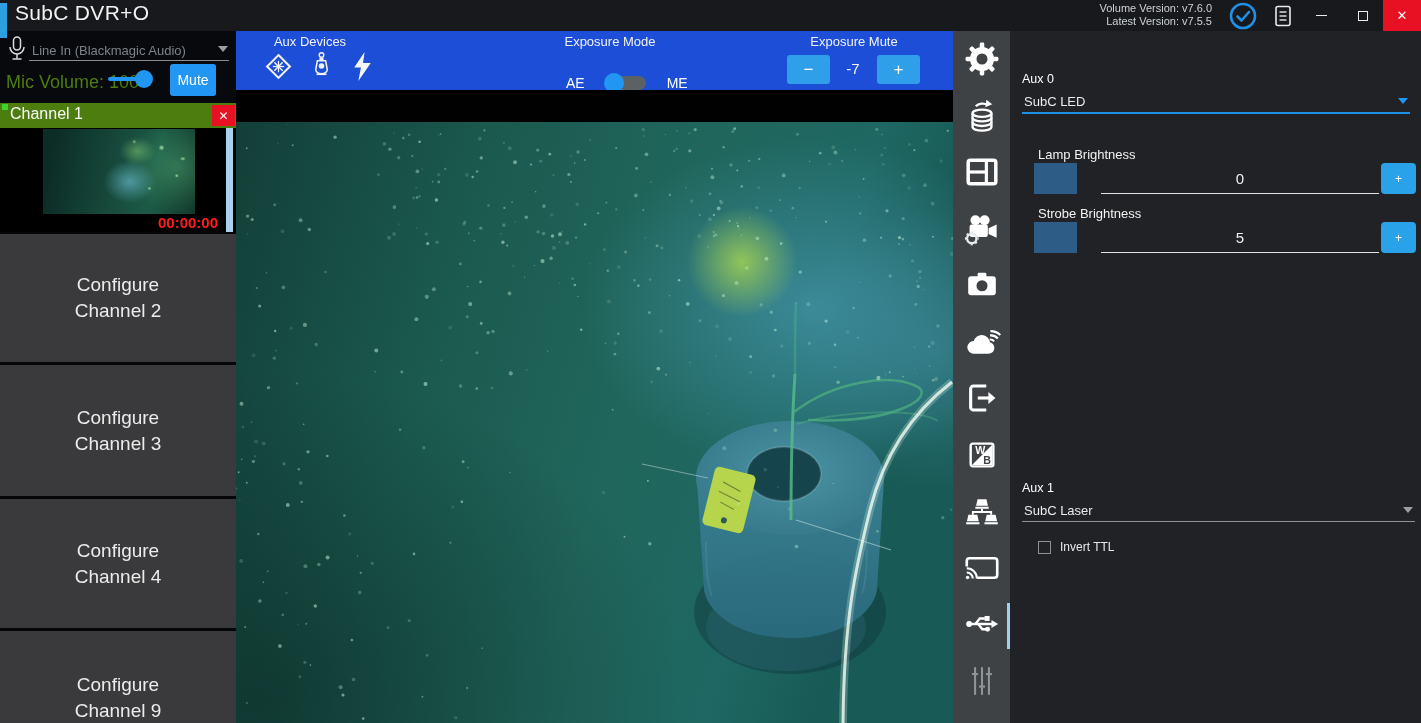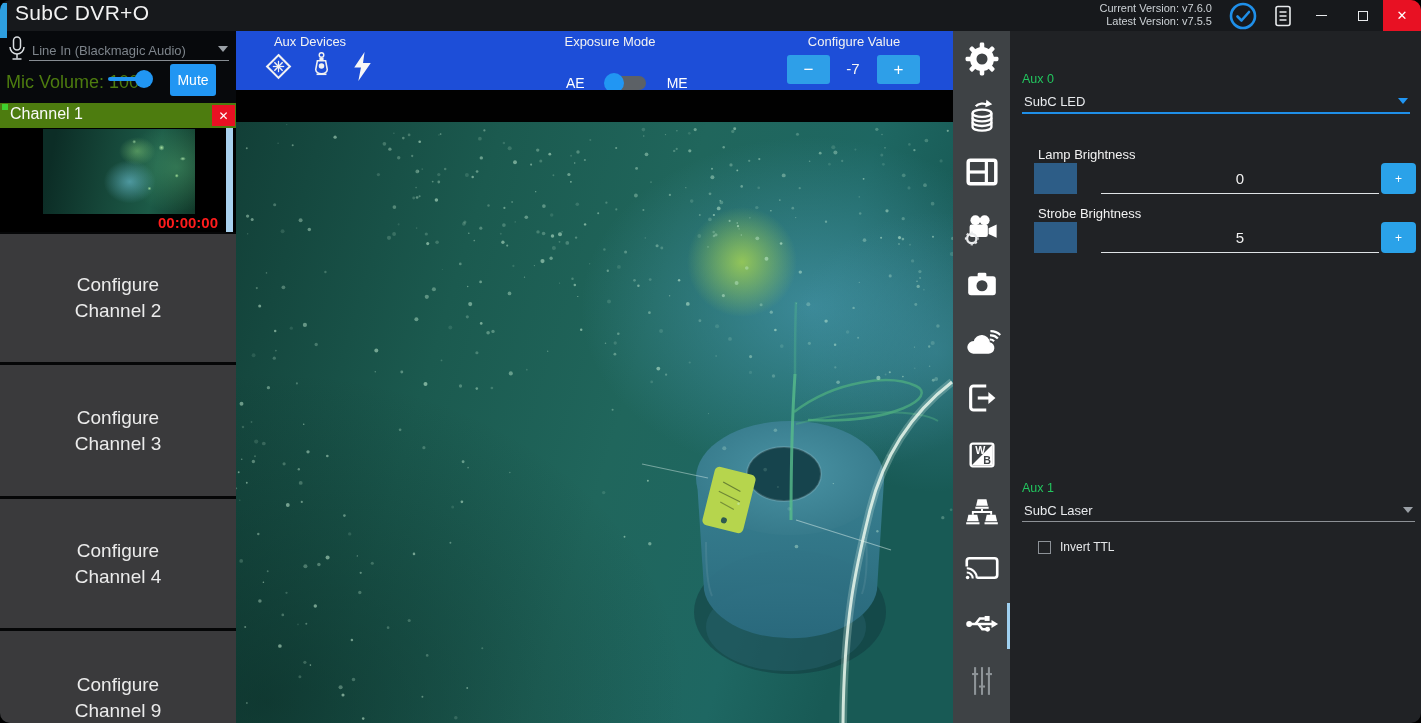--- a/index.html
+++ b/index.html
@@ -1,20 +1,20 @@
 <!DOCTYPE html>
 <html><head>
 <meta charset="utf-8">
 <style>
   * { box-sizing: border-box; margin: 0; padding: 0; }
   html,body { background:#000; }
   #app {
     position: relative; width: 1421px; height: 723px; overflow: hidden;
     background: #000; font-family: "Liberation Sans", sans-serif;
-    color: #fff; border-radius: 10px; -webkit-font-smoothing: antialiased;
+    color: #fff; -webkit-font-smoothing: antialiased;
   }
   .abs { position: absolute; }
 
   
   .titlebar { left:0; top:0; width:1421px; height:31px; background:#17191c; }
   .title-accent { left:0; top:3px; width:7px; height:35px; background:#2e9fe0; z-index:5; }
   .app-title { left:15px; top:1px; font-size:21px; font-weight:400; color:#f2f2f2; letter-spacing:.3px; }
   .version-box { right:209px; top:2px; text-align:right; font-size:11px; line-height:13px; color:#cdd2d6; }
   .tb-icon { top:1px; width:30px; height:30px; display:flex; align-items:center; justify-content:center; }
   .winbtn { top:0; height:31px; display:flex; align-items:center; justify-content:center; }
@@ -80,21 +80,21 @@
   .video svg { position:absolute; left:0; top:32px; }
 
   
   .toolbar { left:953px; top:31px; width:57px; height:692px; background:#3e4245; display:flex; flex-direction:column; padding-top:2px; }
   .tool { position:relative; width:57px; height:56.5px; display:flex; align-items:center; justify-content:center; }
   .tool-indicator { position:absolute; right:0; top:5px; width:3px; height:46px; background:#9fd0f0; }
 
   
   .rightpanel { left:1010px; top:31px; width:411px; height:692px; background:#202225; }
   .rp-title { left:12px; top:11px; font-size:22px; font-weight:400; color:#fdfdfd; letter-spacing:.2px; }
-  .rp-small { font-size:12.5px; color:#22c55e; }
+  .rp-small { font-size:12.5px; color:#ffffff; }
   .rp-device { font-size:13px; color:#e8eaed; }
   .dd-underline { height:2px; }
   .brt-label { font-size:13px; color:#f2f2f2; }
   .dec-btn { width:43px; height:31px; background:#2d5d87; }
   .brt-track { position:absolute; left:67px; width:278px; height:31px; border-bottom:1px solid #dfe3e6;
                display:flex; align-items:center; justify-content:center; font-size:15px; color:#f0f0f0; }
   .inc-btn { position:absolute; left:347px; width:35px; height:31px; background:#2aa2e9; border-radius:4px;
              display:flex; align-items:center; justify-content:center; font-size:12px; color:#fff; }
   .checkbox { width:13px; height:13px; border:1px solid #8d9298; background:transparent; }
   .cb-label { font-size:12px; color:#e6e8ea; }
@@ -102,21 +102,21 @@
   svg text { font-family:"Liberation Sans", sans-serif; }
 </style>
 </head>
 <body>
 
 <div id="app">
 
   <div class="abs titlebar">
     <div class="abs app-title">SubC DVR+O</div>
     <div class="abs version-box">
-      <div>Current Version: v7.6.0</div>
+      <div>Volume Version: v7.6.0</div>
       <div>Latest Version: v7.5.5</div>
     </div>
     <div class="abs tb-icon" style="left:1228px;">
       <svg width="30" height="30" viewBox="0 0 30 30">
           <circle cx="15" cy="15" r="12" fill="none" stroke="#1f8fe8" stroke-width="2.6"></circle>
           <path d="M9.5,15.5 L13.5,19.5 L21,11" fill="none" stroke="#1f8fe8" stroke-width="2.6" stroke-linecap="round" stroke-linejoin="round"></path>
         </svg>
     </div>
     <div class="abs tb-icon" style="left:1268px;">
       <svg width="24" height="26" viewBox="0 0 24 26">
@@ -223,21 +223,21 @@
 
     <div class="abs strip-label" style="left:314px; top:3px; width:120px;">Exposure Mode</div>
     <div class="abs toggle-row" style="left:330px;">
       <span>AE</span>
       <span class="toggle">
           <span class="toggle-knob"></span>
         </span>
       <span>ME</span>
     </div>
 
-    <div class="abs strip-label" style="left:558px; top:3px; width:120px;">Configure Value</div>
+    <div class="abs strip-label" style="left:558px; top:3px; width:120px;">Exposure Mute</div>
     <div class="abs exp-btn" style="left:551px;">−</div>
     <div class="abs exp-value">-7</div>
     <div class="abs exp-btn" style="left:641px;">+</div>
   </div>
 
   <div class="abs video">
     <svg id="video-svg" width="717" height="601" viewBox="0 0 717 601">
       <defs>
         <linearGradient id="bgGrad" x1="0" y1="0" x2="1" y2="0.25">
           <stop offset="0" stop-color="#123f37"></stop>

